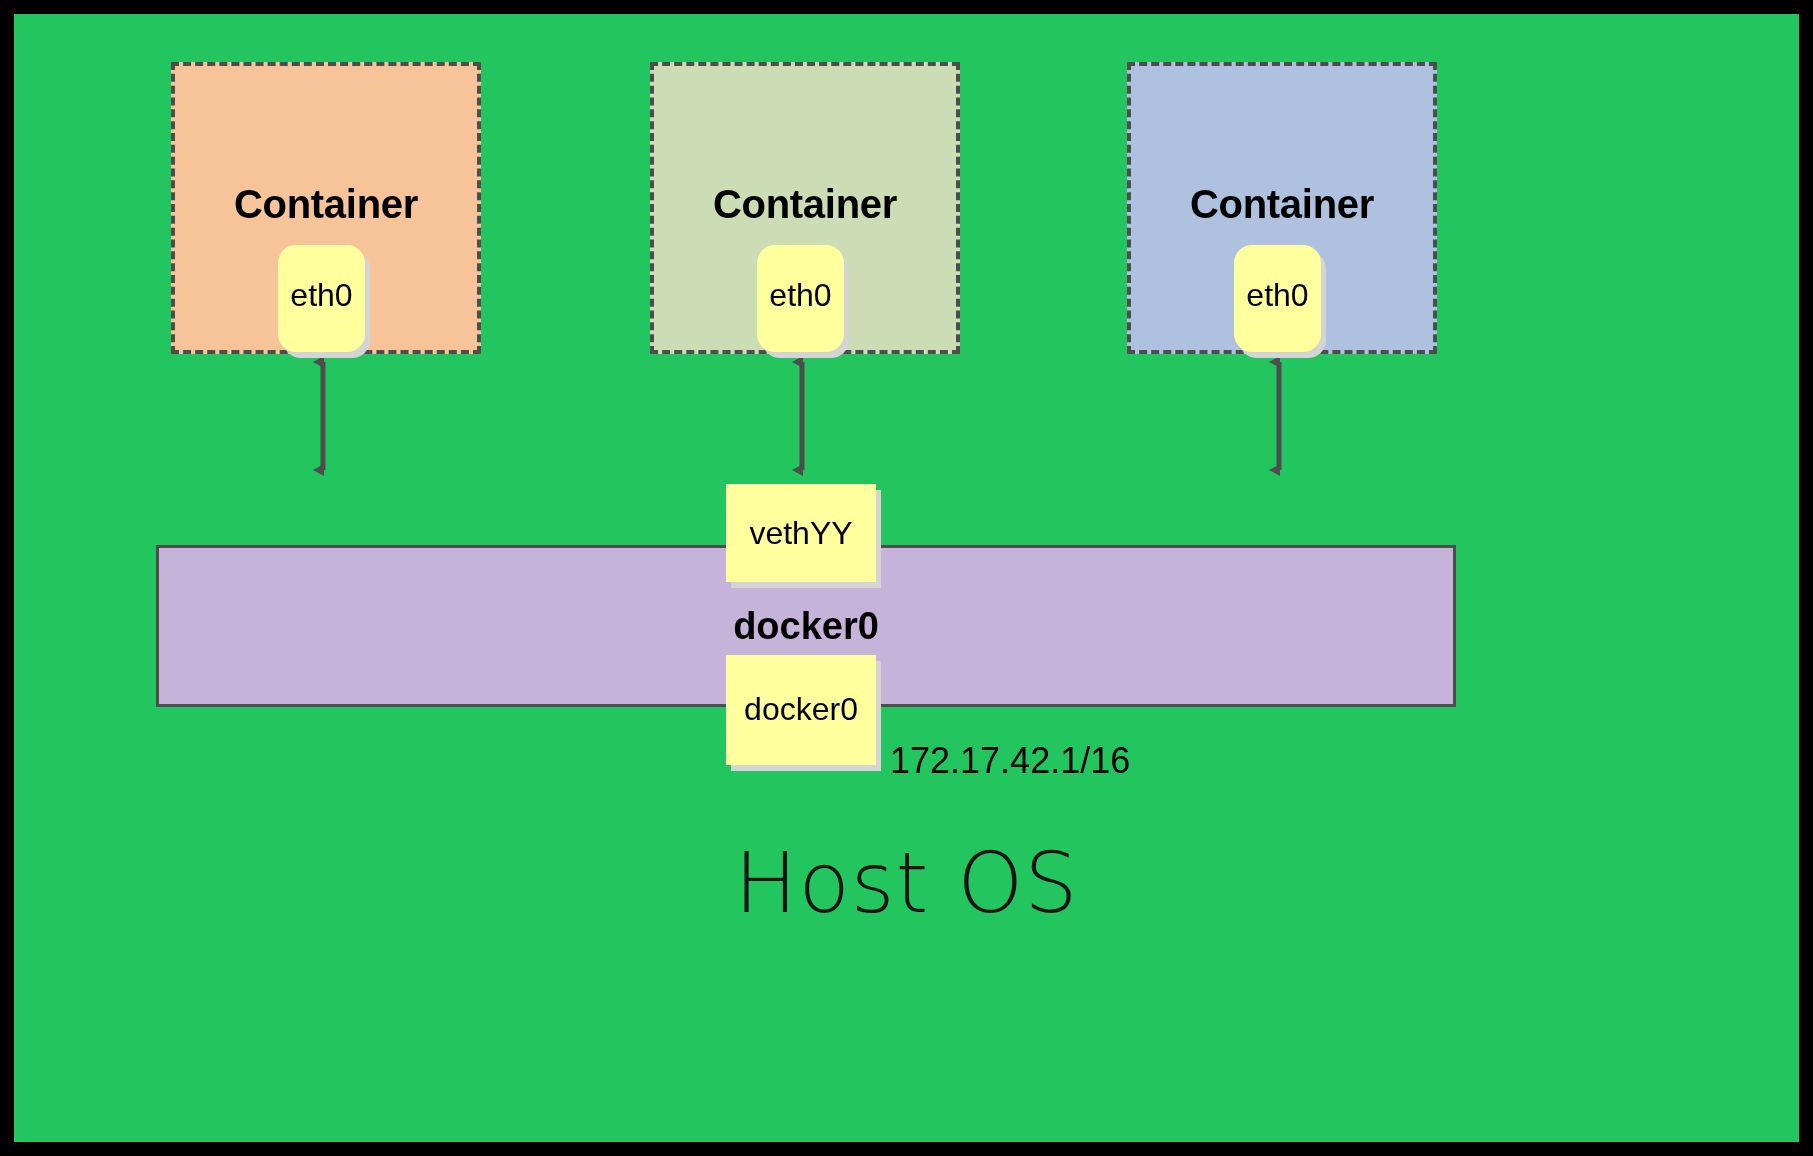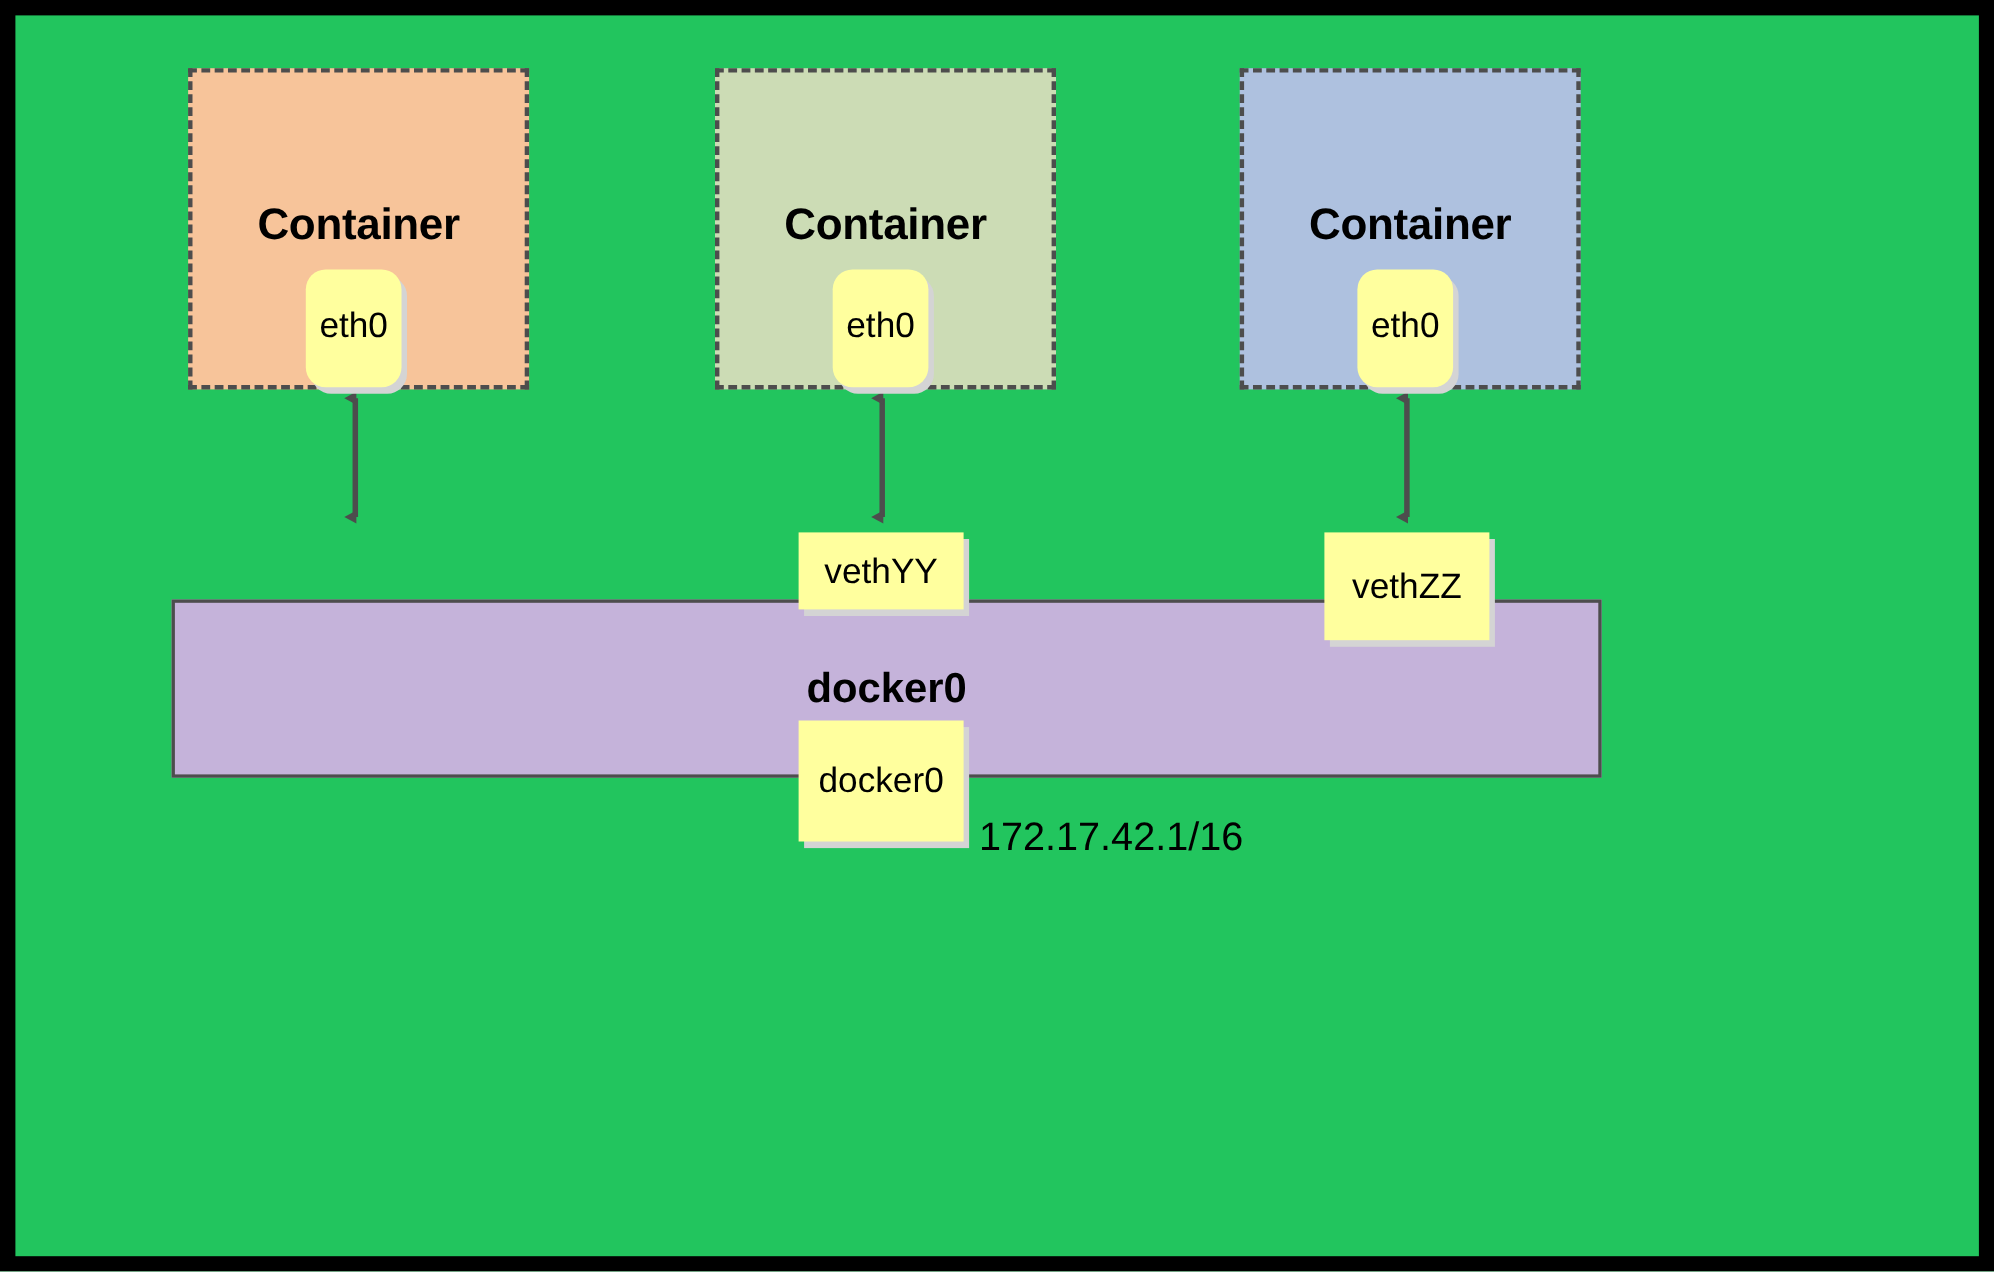--- a/index.html
+++ b/index.html
@@ -164,22 +164,22 @@
         <path d="M0,11 L6,0 L12,11 Z" fill="#4d4d4d"></path>
       </marker>
       <marker id="ahD3" markerWidth="12" markerHeight="12" refX="6" refY="10" orient="auto" markerUnits="userSpaceOnUse">
         <path d="M0,11 L6,0 L12,11 Z" fill="#4d4d4d"></path>
       </marker>
     </defs>
     <line x1="21" y1="120" x2="21" y2="12" stroke="#4d4d4d" stroke-width="5" marker-end="url(#ahU3)" marker-start="url(#ahD3)"></line>
   </svg>
 
 
-  <div class="note veth" style="left:712px; top:470px; width:150px; height:70px;">vethYY</div>
+  <div class="note veth" style="left:712px; top:470px; width:150px; height:98px;">vethYY</div>
 
-  <div class="note veth" style="left:1190px; top:470px; width:150px; height:98px;">vethZZ</div>
 
   <div class="note dockerlabelbox" style="left:712px; top:641px; width:150px; height:110px;">docker0</div>
 
   <div class="ip-text" style="left:876px; top:726px;">172.17.42.1/16</div>
 
+  <div id="host-os-label" style="left:0; top:820px;">Host OS</div>
 
 </div>
 
 </body></html>

